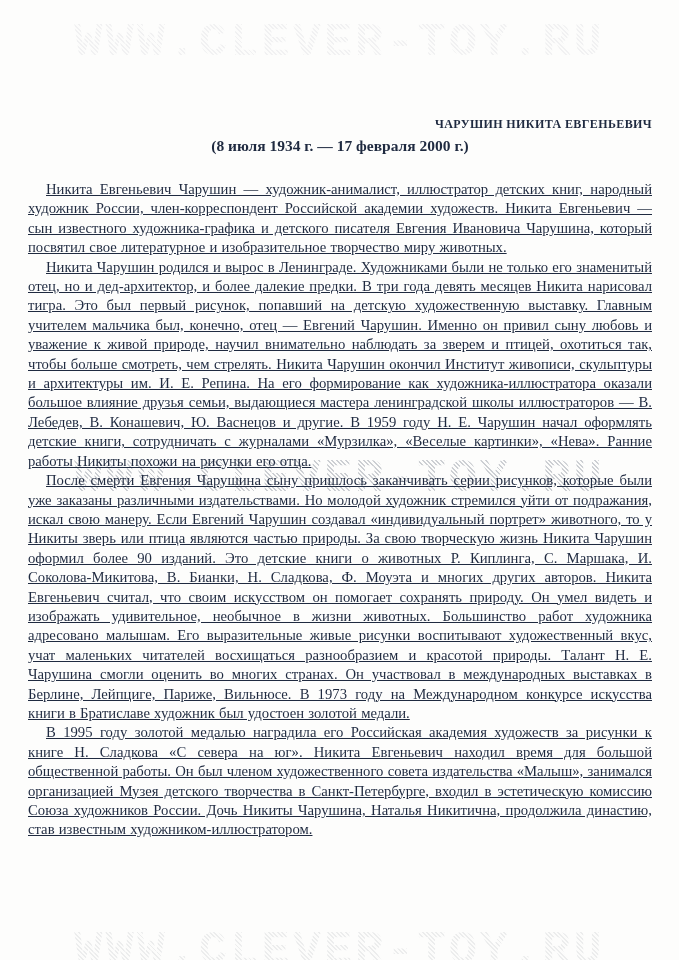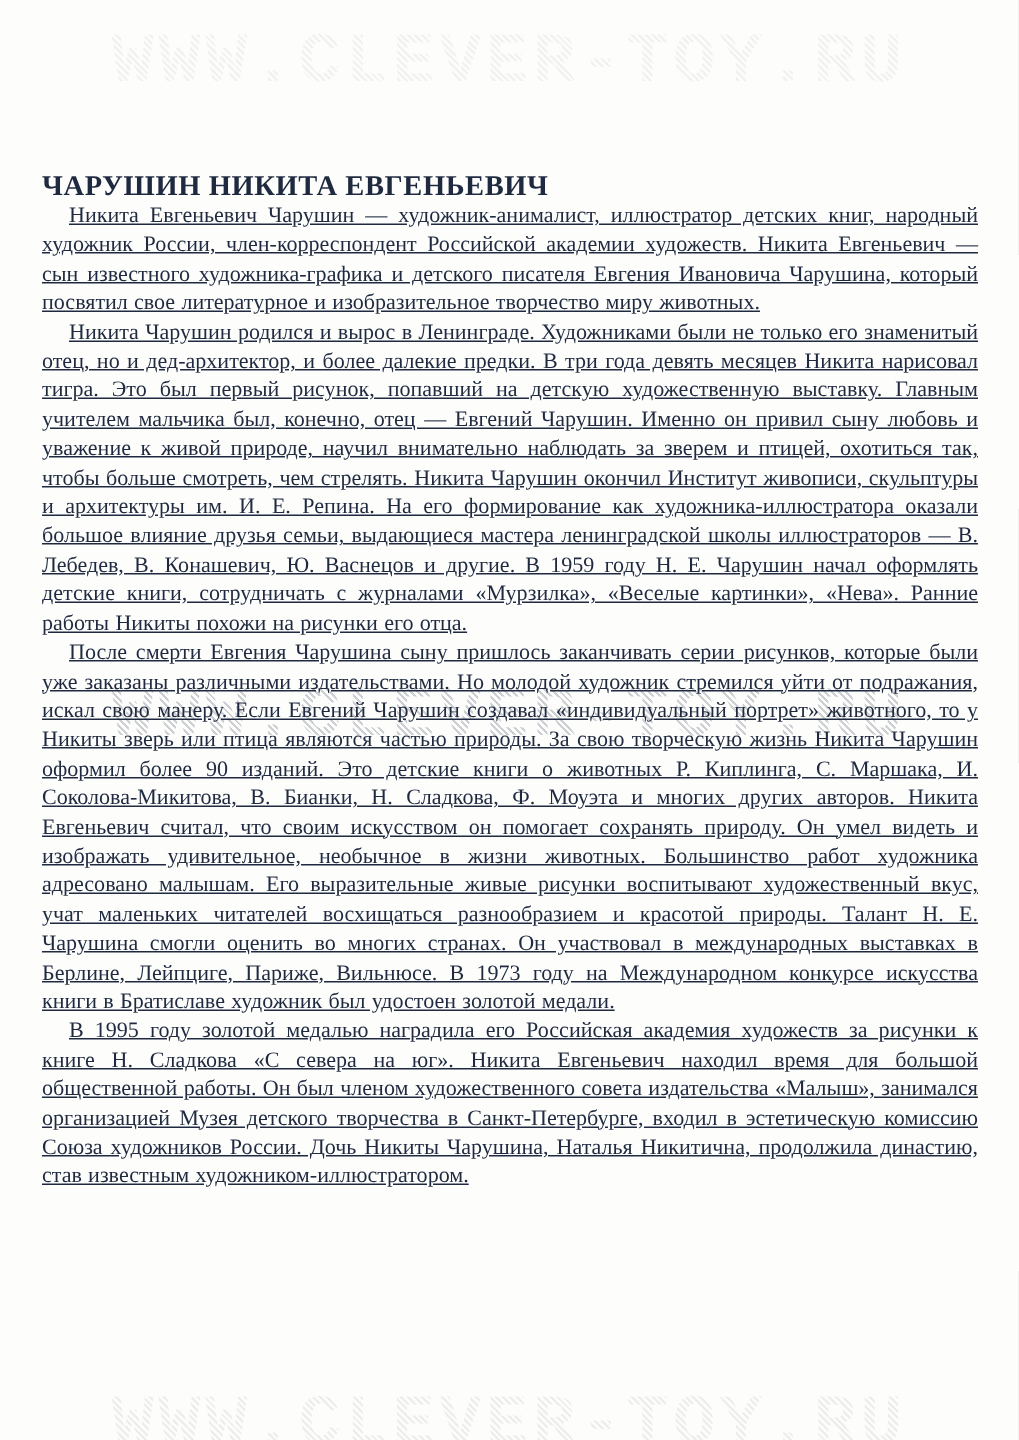--- a/index.html
+++ b/index.html
@@ -16,23 +16,23 @@
     font-family: "Liberation Serif", serif;
     color: #1f2a40;
   }
   .content {
     position: absolute;
     left: 28px;
     right: 27px;
     top: 114px;
   }
   .title {
-    text-align: left;
+    text-align: right;
     font-weight: bold;
-    font-size: 19px;
+    font-size: 12px;
     line-height: 21px;
     letter-spacing: 0.4px;
   }
   .subtitle {
     text-align: center;
     font-weight: bold;
     font-size: 15.5px;
     line-height: 21px;
     margin-bottom: 24px;
   }
@@ -78,20 +78,21 @@
 <div class="page">
 
   <div class="watermark wm-top">WWW.CLEVER-TOY.RU</div>
 
   <div class="watermark wm-mid">WWW.CLEVER-TOY.RU</div>
 
   <div class="watermark wm-bottom">WWW.CLEVER-TOY.RU</div>
 
   <div class="content">
     <div class="title">ЧАРУШИН НИКИТА ЕВГЕНЬЕВИЧ</div>
+    <div class="subtitle">(8 июля 1934 г. — 17 февраля 2000 г.)</div>
 
     <p class="body-par">Никита Евгеньевич Чарушин — художник-анималист, иллюстратор детских книг, народный художник России, член-корреспондент Российской академии художеств. Никита Евгеньевич — сын известного художника-графика и детского писателя Евгения Ивановича Чарушина, который посвятил свое литературное и изобразительное творчество миру животных.</p>
     <p class="body-par">Никита Чарушин родился и вырос в Ленинграде. Художниками были не только его знаменитый отец, но и дед-архитектор, и более далекие предки. В три года девять месяцев Никита нарисовал тигра. Это был первый рисунок, попавший на детскую художественную выставку. Главным учителем мальчика был, конечно, отец — Евгений Чарушин. Именно он привил сыну любовь и уважение к живой природе, научил внимательно наблюдать за зверем и птицей, охотиться так, чтобы больше смотреть, чем стрелять. Никита Чарушин окончил Институт живописи, скульптуры и архитектуры им. И. Е. Репина. На его формирование как художника-иллюстратора оказали большое влияние друзья семьи, выдающиеся мастера ленинградской школы иллюстраторов — В. Лебедев, В. Конашевич, Ю. Васнецов и другие. В 1959 году Н. Е. Чарушин начал оформлять детские книги, сотрудничать с журналами «Мурзилка», «Веселые картинки», «Нева». Ранние работы Никиты похожи на рисунки его отца.</p>
     <p class="body-par">После смерти Евгения Чарушина сыну пришлось заканчивать серии рисунков, которые были уже заказаны различными издательствами. Но молодой художник стремился уйти от подражания, искал свою манеру. Если Евгений Чарушин создавал «индивидуальный портрет» животного, то у Никиты зверь или птица являются частью природы. За свою творческую жизнь Никита Чарушин оформил более 90 изданий. Это детские книги о животных Р. Киплинга, С. Маршака, И. Соколова-Микитова, В. Бианки, Н. Сладкова, Ф. Моуэта и многих других авторов. Никита Евгеньевич считал, что своим искусством он помогает сохранять природу. Он умел видеть и изображать удивительное, необычное в жизни животных. Большинство работ художника адресовано малышам. Его выразительные живые рисунки воспитывают художественный вкус, учат маленьких читателей восхищаться разнообразием и красотой природы. Талант Н. Е. Чарушина смогли оценить во многих странах. Он участвовал в международных выставках в Берлине, Лейпциге, Париже, Вильнюсе. В 1973 году на Международном конкурсе искусства книги в Братиславе художник был удостоен золотой медали.</p>
     <p class="body-par">В 1995 году золотой медалью наградила его Российская академия художеств за рисунки к книге Н. Сладкова «С севера на юг». Никита Евгеньевич находил время для большой общественной работы. Он был членом художественного совета издательства «Малыш», занимался организацией Музея детского творчества в Санкт-Петербурге, входил в эстетическую комиссию Союза художников России. Дочь Никиты Чарушина, Наталья Никитична, продолжила династию, став известным художником-иллюстратором.</p>
   </div>
 
 </div>
 
 </body></html>

